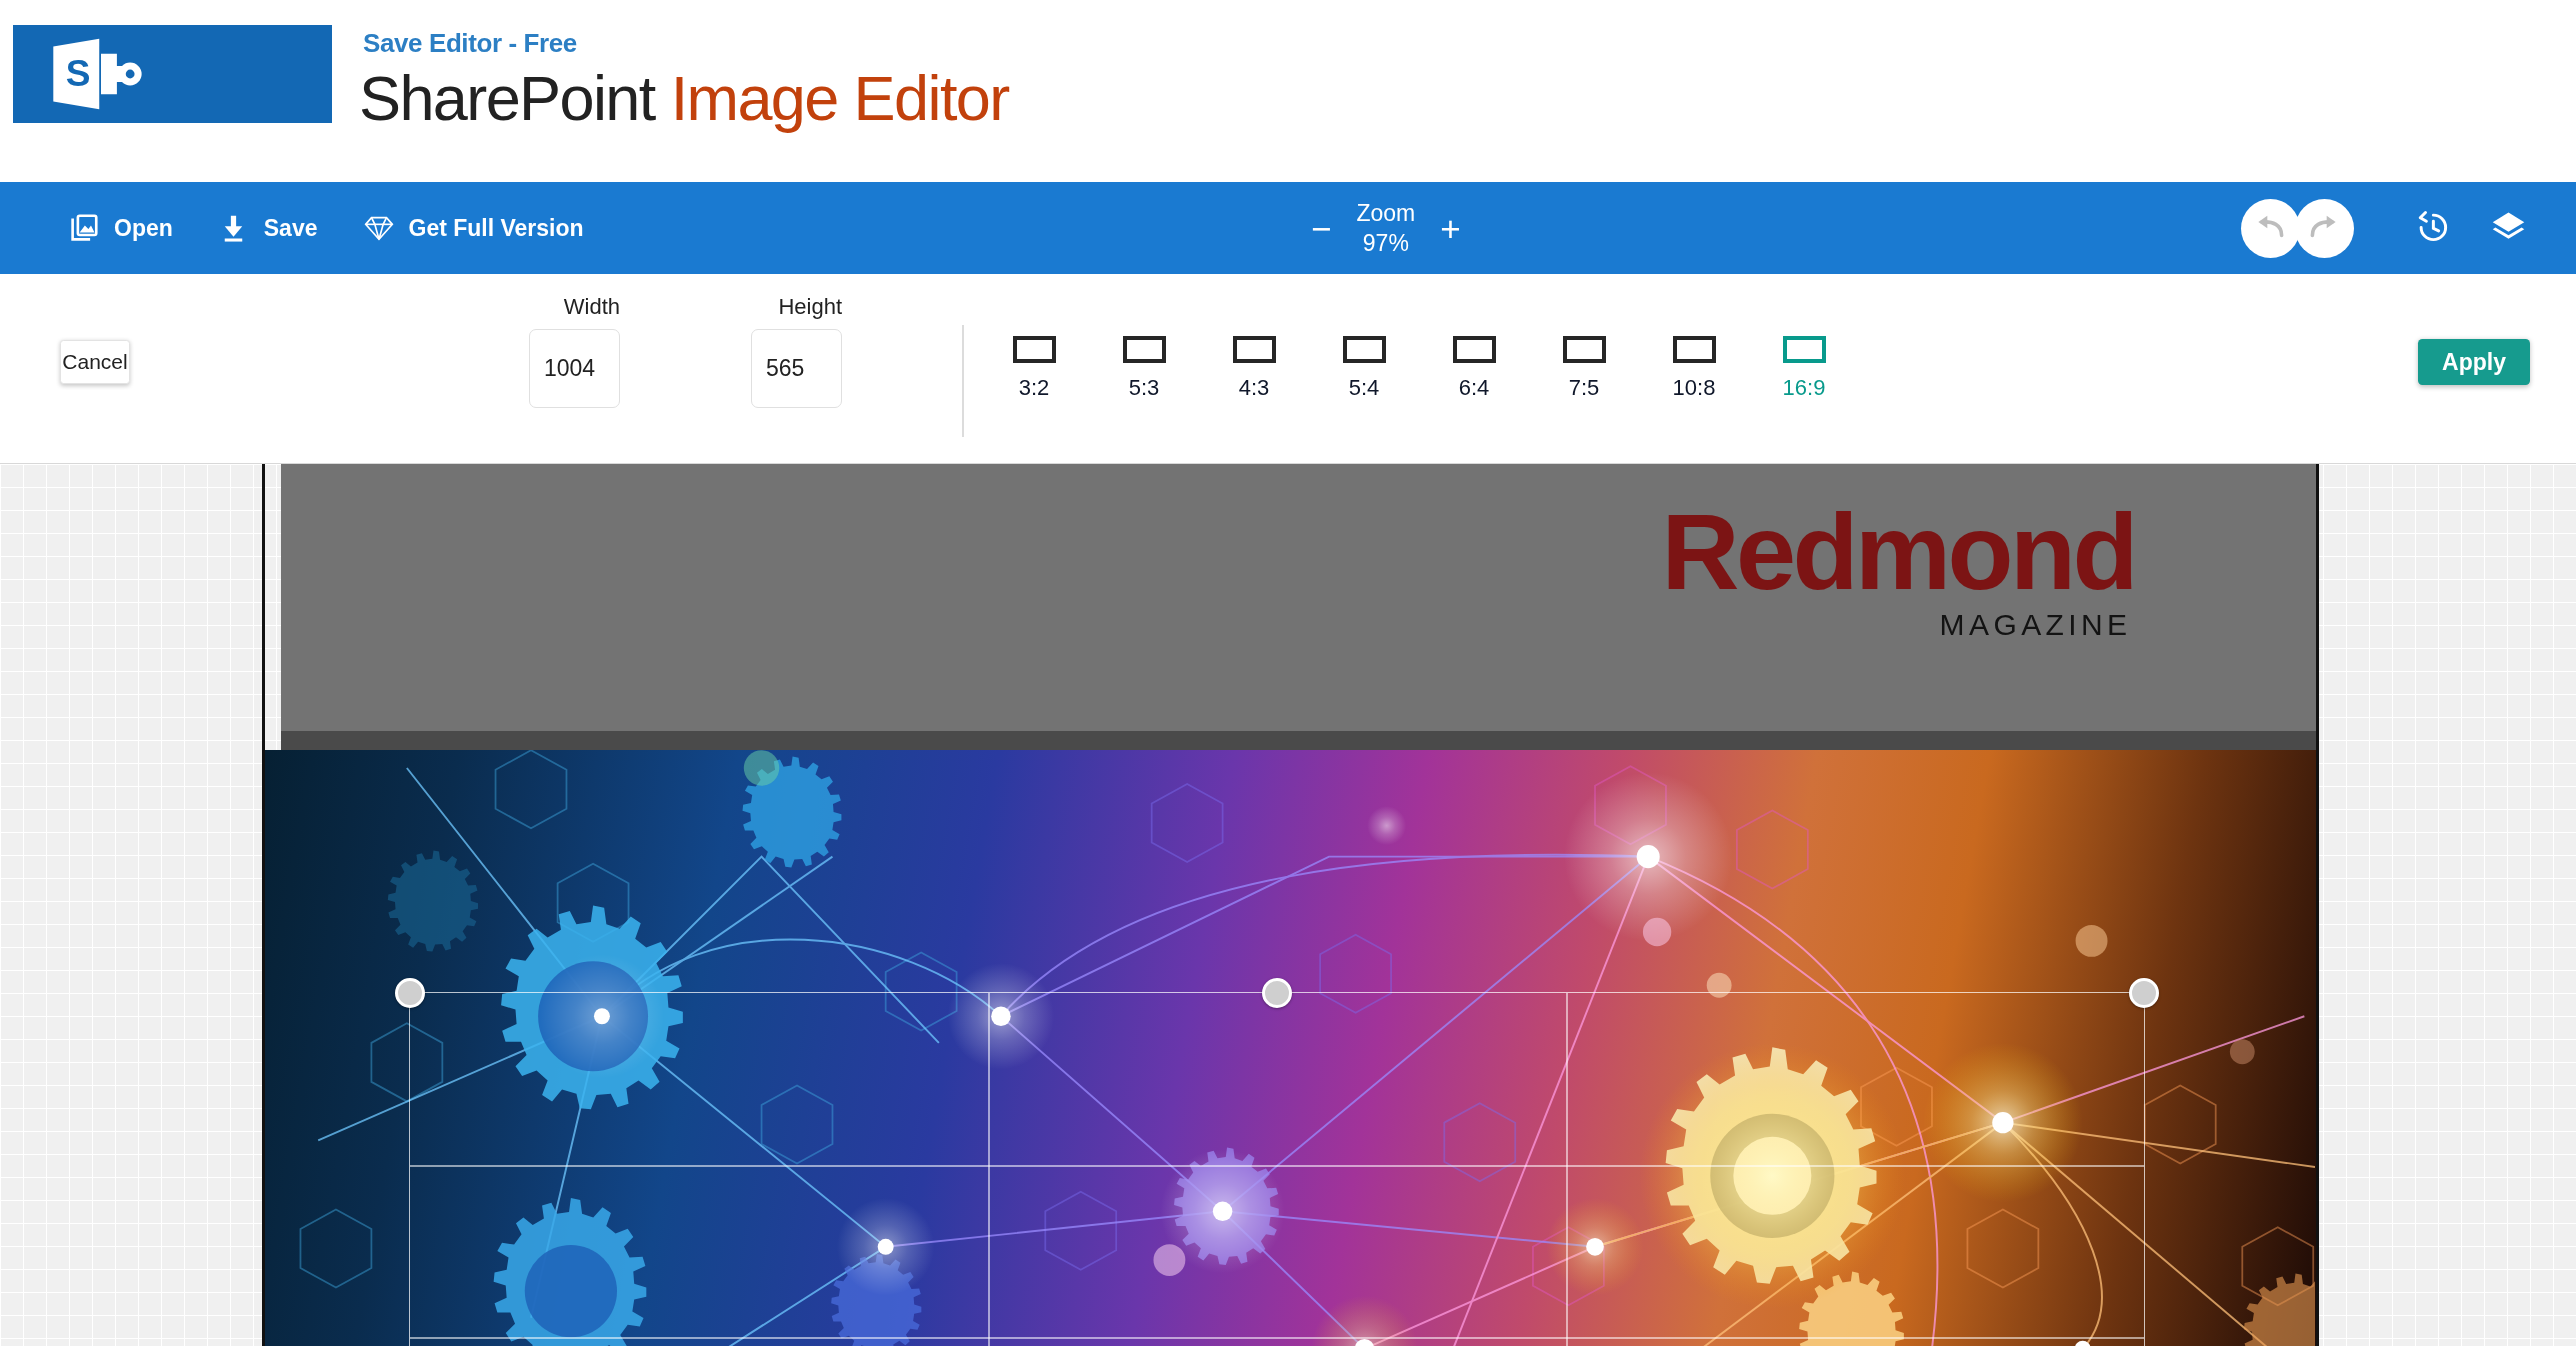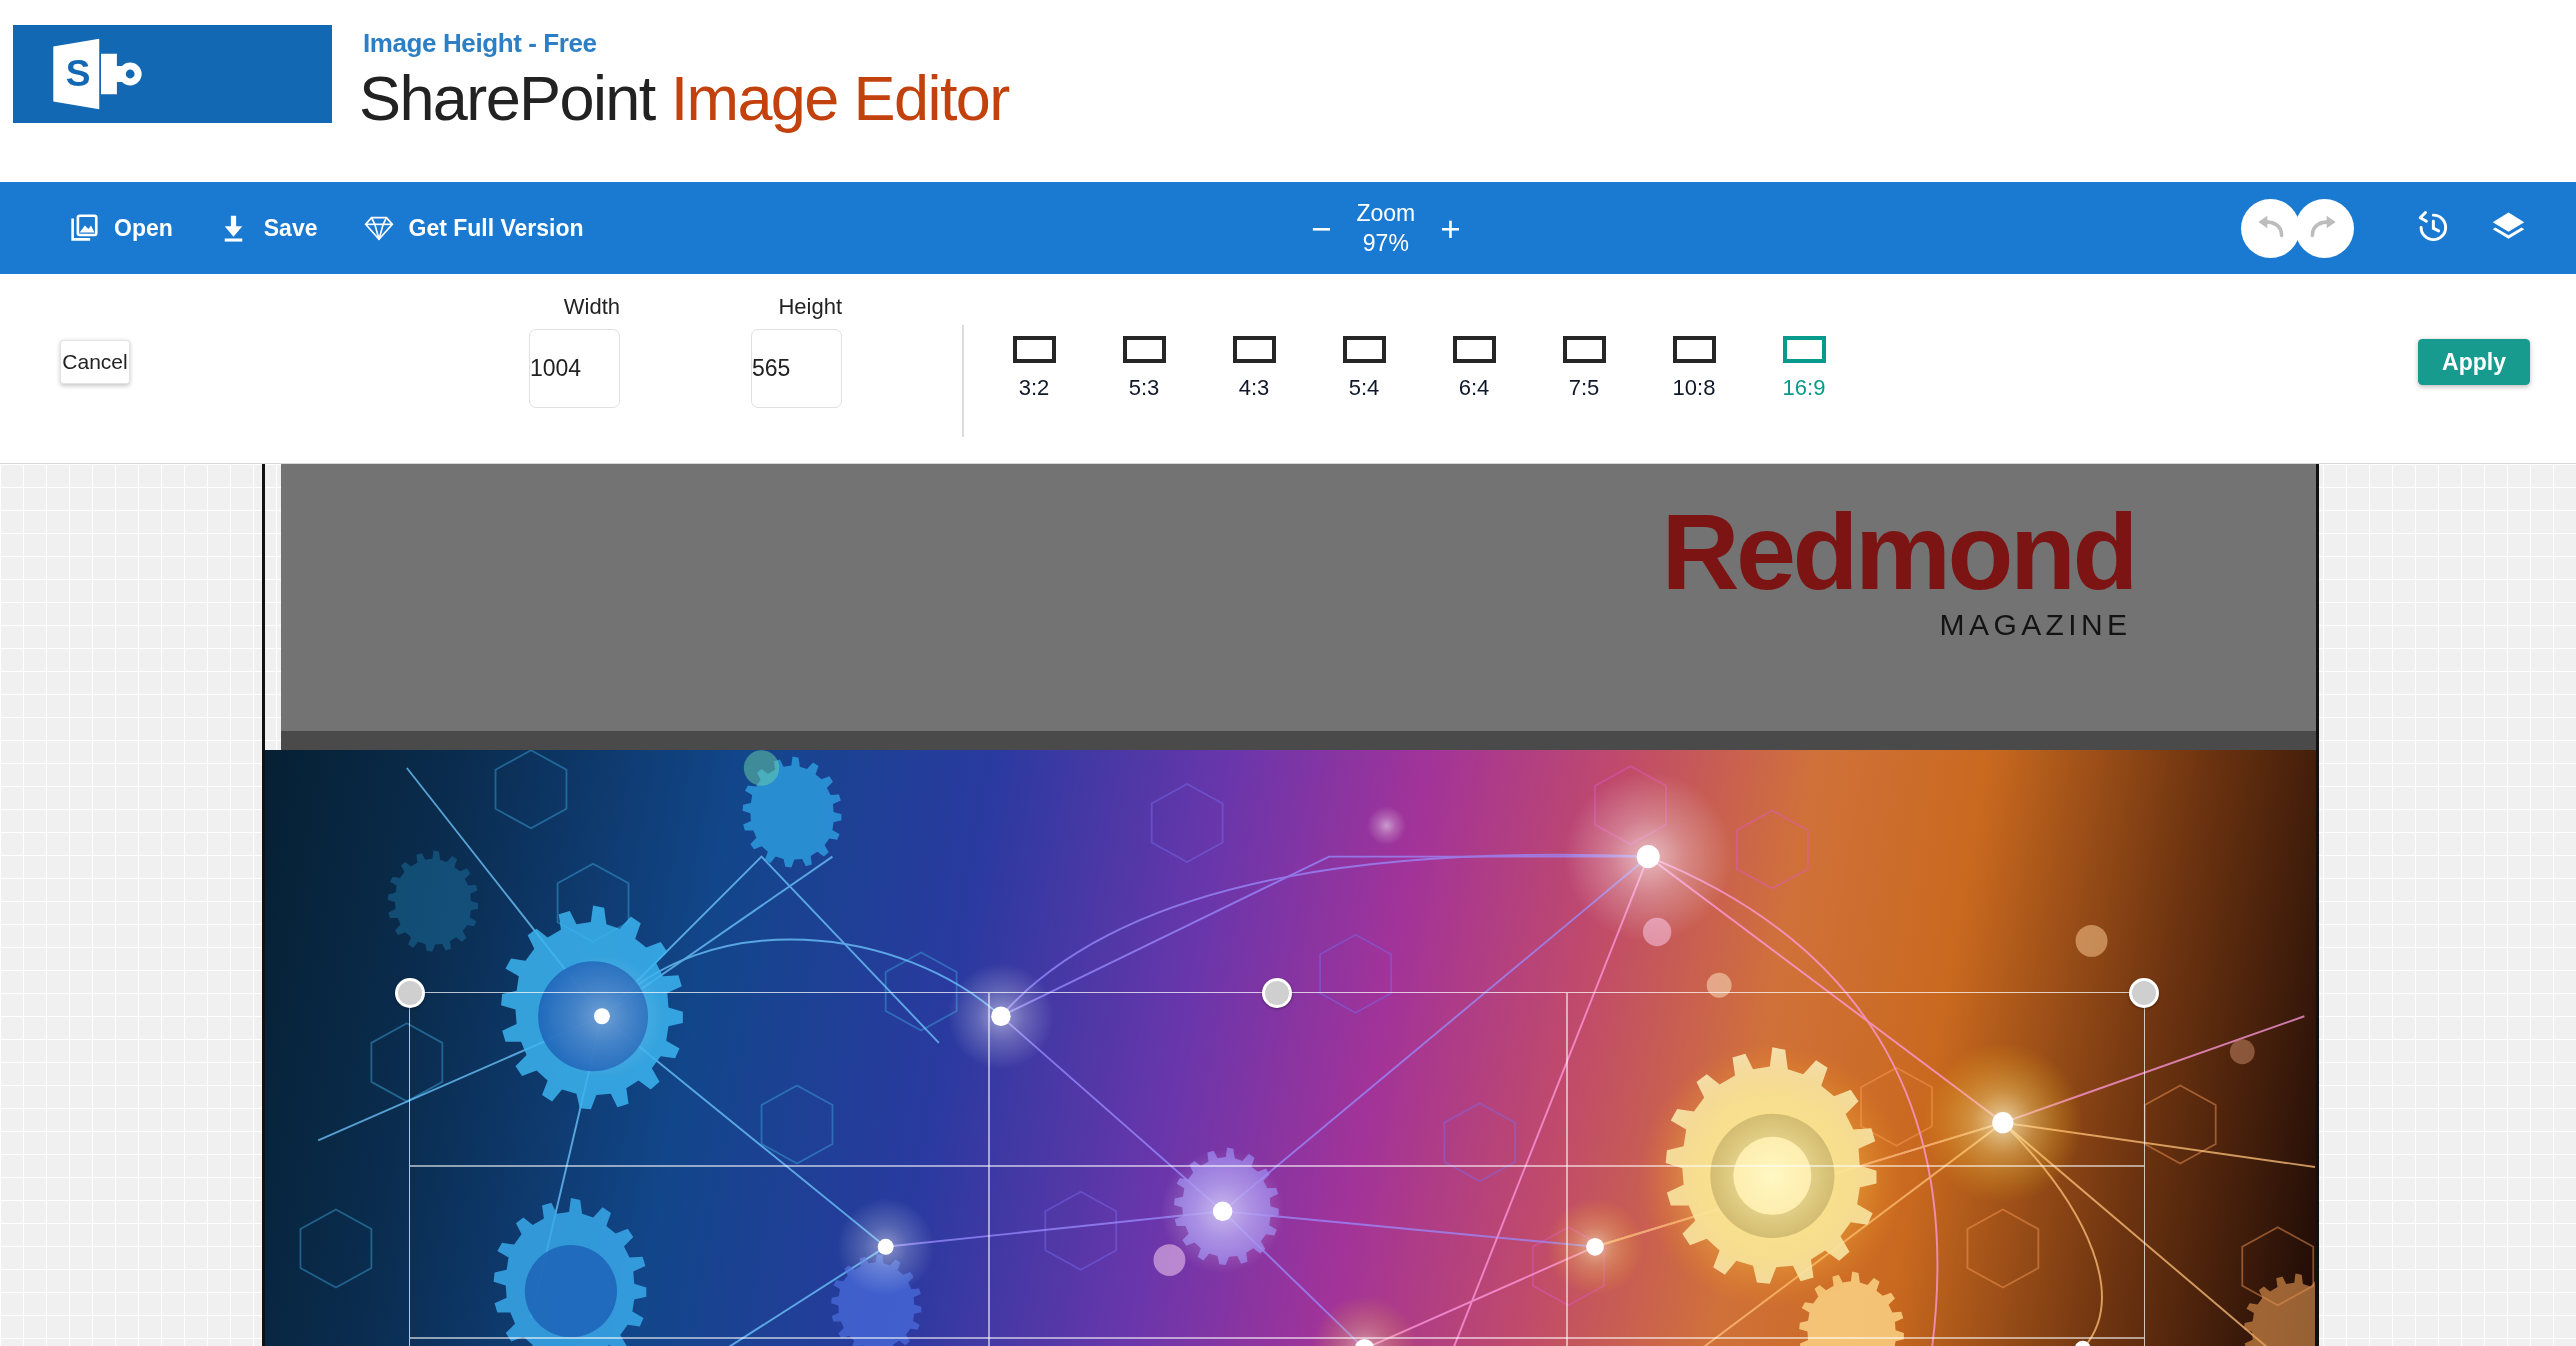--- a/index.html
+++ b/index.html
@@ -110,21 +110,21 @@
   .dimfield { position:absolute; top: 19.5px; }
   .dimfield .dl {
     font-size: 22px; color:#222; text-align:right; margin-bottom: 9px;
   }
   .dimfield .di {
     width: 91px; height: 79px;
     border: 0.9px solid #e0e0e0;
     border-radius: 7px;
     background:#fff;
     font-size: 23px; color:#222;
-    padding: 0 0;
+    padding: 0 14px;
     font-family: "Liberation Sans", sans-serif;
     outline: none;
   }
   #w-field { left: 529px; }
   #h-field { left: 751px; }
 
   .vdiv {
     position:absolute; left: 962px; top: 314px - 257px;
     top: 51px; width: 1.8px; height: 112px; background:#dcdcdc;
   }
@@ -266,21 +266,21 @@
     <span>
       <svg class="logo-svg" width="106" height="76" viewBox="0 0 120 86">
         <path d="M6 12 L58 3 L58 83 L6 74 Z" fill="#ffffff"></path>
         <text x="20" y="57" font-family="Liberation Sans, sans-serif" font-size="42" font-weight="bold" fill="#1368b4">S</text>
         <path d="M60 20 L78 20 L78 34 L92 34 L92 52 L78 52 L78 66 L60 66 Z" fill="#ffffff"></path>
         <circle cx="93" cy="43" r="13" fill="#ffffff"></circle>
         <circle cx="93" cy="43" r="5" fill="#1368b4"></circle>
       </svg>
     </span>
   </div>
-  <div class="brand-kicker">Image Height - Free</div>
+  <div class="brand-kicker">Save Editor - Free</div>
   <div class="brand-title">
     <span class="b1">SharePoint</span>
     <span class="b2">Image Editor</span>
   </div>
 </div>
 
 <div class="toolbar">
 
   <div class="tb-left">
     <div class="tb-btn">

